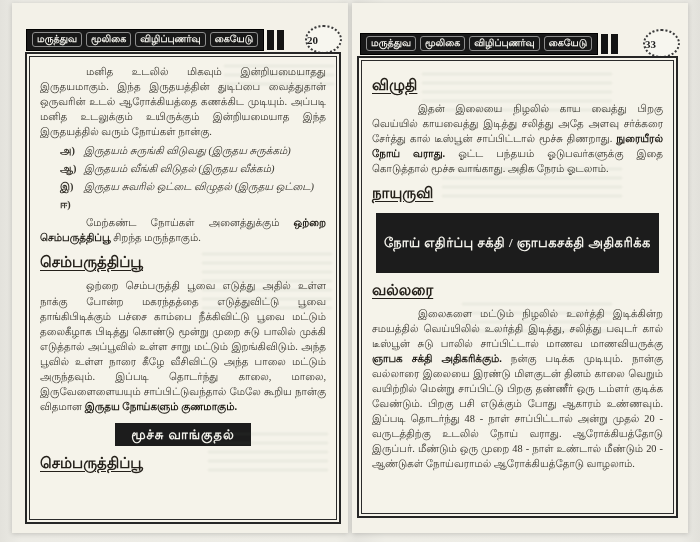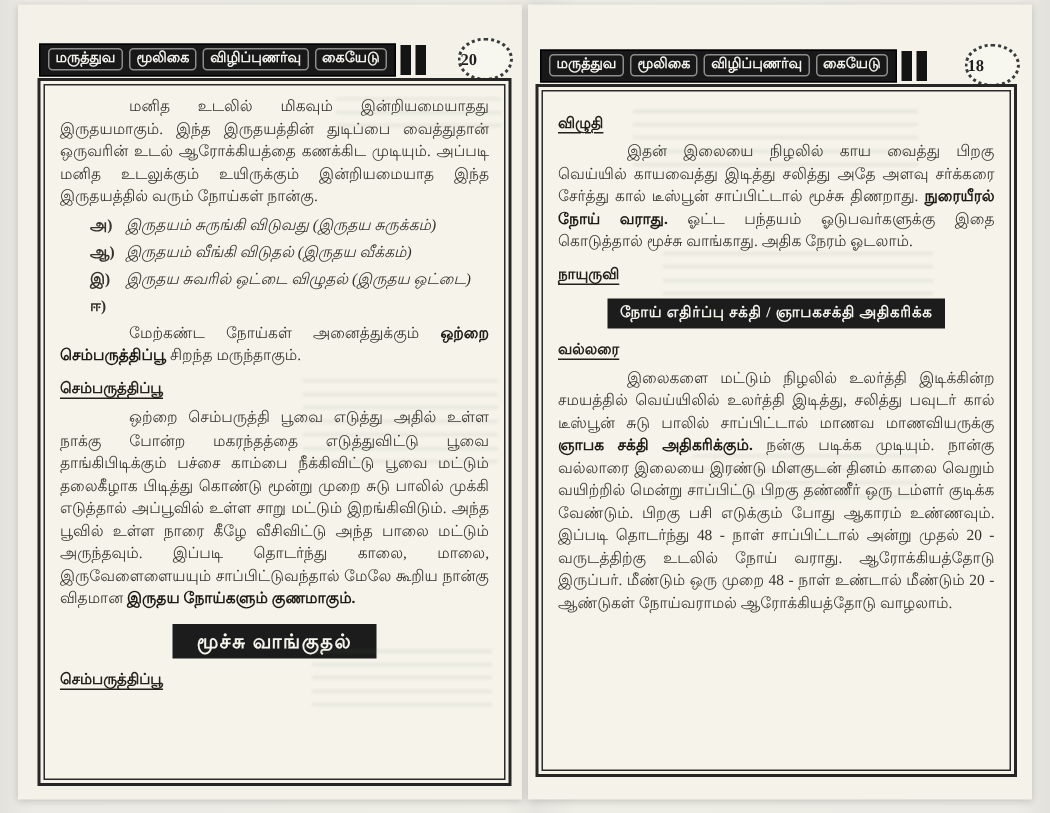--- a/index.html
+++ b/index.html
@@ -20,22 +20,22 @@
   .spacer{flex:1;}
   .badge{width:37px;height:29px;border:2px dotted #3a3a3a;border-radius:50%;background:#f7f6ef;flex:none;
          display:flex;align-items:center;justify-content:flex-start;font-weight:bold;font-size:11px;color:#1f1f1f;}
   .frame{position:absolute;border:2px solid #262626;background:#f5f3ea;}
   .page.left .frame{left:13px;right:7px;top:49px;bottom:9px;}
   .page.right .frame{left:5px;right:10px;top:53px;bottom:15px;}
   .inner{position:absolute;inset:2px;border:1px solid #2a2a2a;padding:7px 10px 5px;overflow:hidden;}
   .boxhead{display:block;margin:2px auto 8px;width:max-content;max-width:100%;background:#1c1c1c;color:#f5f4ed;
            font-weight:bold;font-size:13px;padding:3px 16px;letter-spacing:1px;text-align:center;line-height:1.35;}
   .boxhead.mid{margin-top:9px;}
-  .boxhead.wide{padding:3px 8px;font-size:10px;letter-spacing:.5px;}
-  .subhead{font-weight:bold;font-size:10px;text-decoration:underline;text-underline-offset:3px;
+  .boxhead.wide{padding:21px 8px;font-size:13px;letter-spacing:.5px;}
+  .subhead{font-weight:bold;font-size:15px;text-decoration:underline;text-underline-offset:3px;
            margin:9px 0 5px;color:#24201a;}
   .para{font-size:10.3px;line-height:1.46;text-align:justify;color:#35322b;margin:0 0 5px;text-indent:46px;}
   .li{display:flex;font-size:10.3px;line-height:1.44;color:#35322b;padding-left:20px;margin:3px 0;text-align:justify;}
   .mk{width:24px;flex:none;font-weight:bold;}
   .lt{flex:1;font-style:italic;}
   .b{font-weight:bold;color:#1d1a14;}
   .ghost{position:absolute;opacity:.10;filter:blur(1.2px);pointer-events:none;
          background:repeating-linear-gradient(180deg,#5e7a62 0 2px,transparent 2px 9px);}
 </style>
 </head>
@@ -94,21 +94,21 @@
       <div class="runhead">
         <span class="hword">மருத்துவ</span>
         <span class="hword">மூலிகை</span>
         <span class="hword">விழிப்புணர்வு</span>
         <span class="hword">கையேடு</span>
       </div>
       <div class="vbar"></div>
       <div class="vbar"></div>
       <div class="spacer"></div>
       <div class="badge">
-        <span>18</span>
+        <span>33</span>
       </div>
     </div>
     <div class="frame">
       <div class="inner">
         <div class="subhead">விழுதி</div>
         <p class="para"><span>இதன் இலையை நிழலில் காய வைத்து பிறகு வெய்யில் காயவைத்து இடித்து சலித்து அதே அளவு சர்க்கரை சேர்த்து கால் டீஸ்பூன் சாப்பிட்டால் மூச்சு திணறாது. </span><span class="b">நுரையீரல் நோய் வராது.</span><span> ஓட்ட பந்தயம் ஓடுபவர்களுக்கு இதை கொடுத்தால் மூச்சு வாங்காது. அதிக நேரம் ஓடலாம்.</span></p>
         <div class="subhead">நாயுருவி</div>
         <div class="boxhead mid wide">நோய் எதிர்ப்பு சக்தி / ஞாபகசக்தி அதிகரிக்க</div>
         <div class="subhead">வல்லரை</div>
         <p class="para"><span>இலைகளை மட்டும் நிழலில் உலர்த்தி இடிக்கின்ற சமயத்தில் வெய்யிலில் உலர்த்தி இடித்து, சலித்து பவுடர் கால் டீஸ்பூன் சுடு பாலில் சாப்பிட்டால் மாணவ மாணவியருக்கு </span><span class="b">ஞாபக சக்தி அதிகரிக்கும்.</span><span> நன்கு படிக்க முடியும். நான்கு வல்லாரை இலையை இரண்டு மிளகுடன் தினம் காலை வெறும் வயிற்றில் மென்று சாப்பிட்டு பிறகு தண்ணீர் ஒரு டம்ளர் குடிக்க வேண்டும். பிறகு பசி எடுக்கும் போது ஆகாரம் உண்ணவும். இப்படி தொடர்ந்து 48 - நாள் சாப்பிட்டால் அன்று முதல் 20 - வருடத்திற்கு உடலில் நோய் வராது. ஆரோக்கியத்தோடு இருப்பர். மீண்டும் ஒரு முறை 48 - நாள் உண்டால் மீண்டும் 20 - ஆண்டுகள் நோய்வராமல் ஆரோக்கியத்தோடு வாழலாம்.</span></p>

